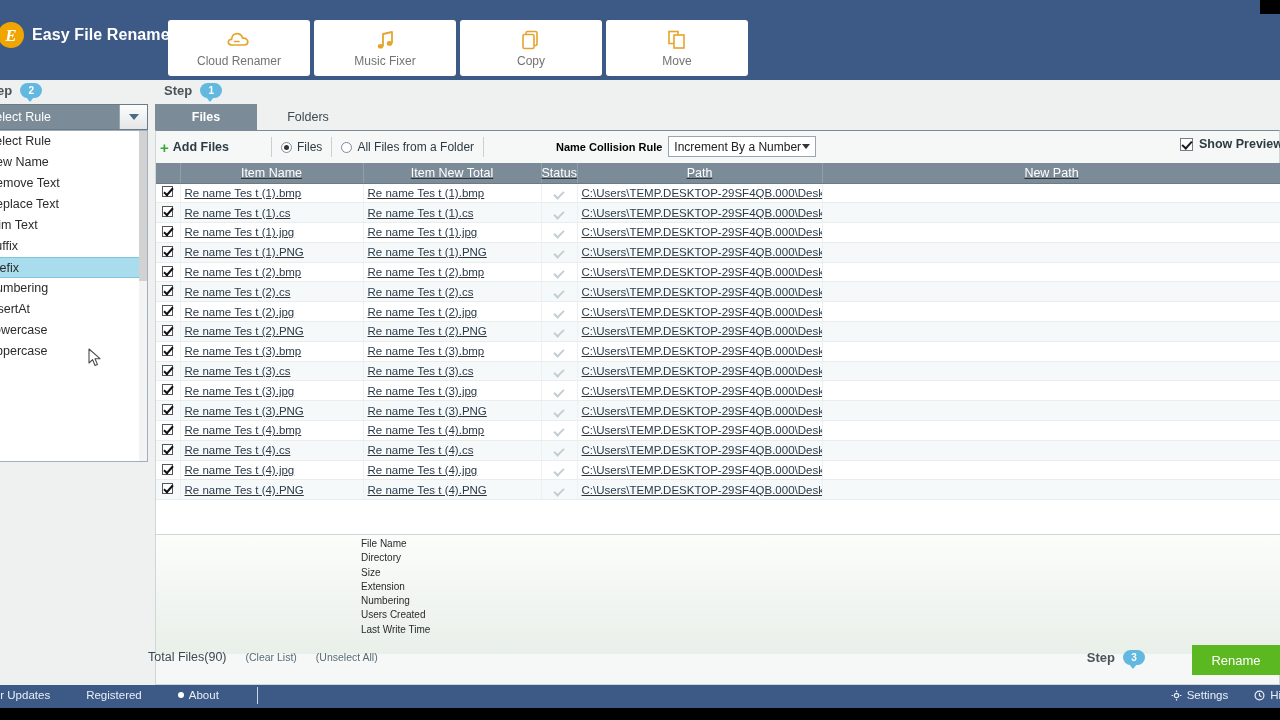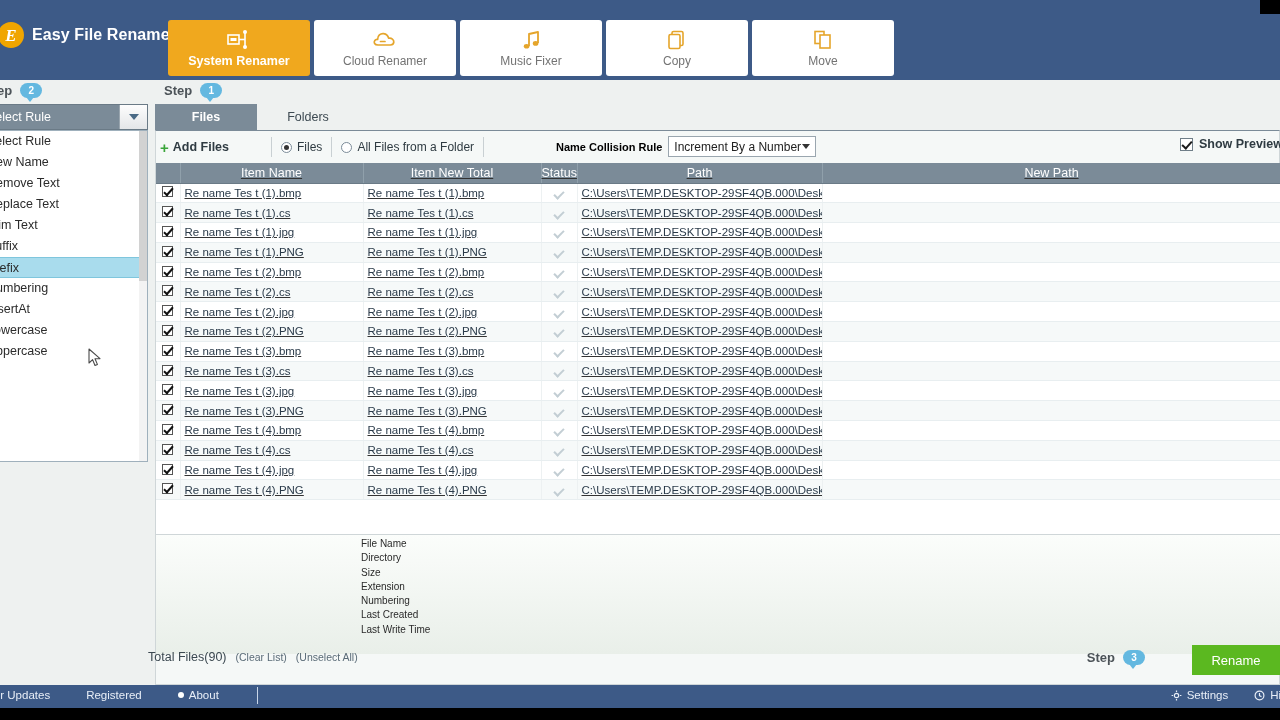--- a/index.html
+++ b/index.html
@@ -342,21 +342,21 @@
   .hscroll .thumb {
     width: 100%; height: 13px; background: #c8c8c8;
   }
 
   
   .footer-row {
     position: absolute; left: 0; top: 560px; width: 1280px; height: 45px;
   }
   .total-files {
     position: absolute; left: 148px; top: 10px;
-    display: flex; align-items: baseline; gap: 9px; text-align: right;
+    display: flex; align-items: baseline; gap: 19px; text-align: right;
   }
   .total-files .tf { font-size: 12.5px; color: #3b4850; }
   .total-files .lnk { font-size: 10.5px; color: #5a6b77; cursor: pointer; }
   .step3-row {
     position: absolute; right: 135px; top: 10px;
     display: flex; align-items: center; gap: 8px;
   }
   .rename-btn {
     position: absolute; right: 0px; top: 5px;
     width: 88px; height: 30px;
@@ -393,33 +393,20 @@
   <div class="header">
     <div class="logo-wrap">
       <div class="logo-mark">
         <span>E</span>
       </div>
       <div class="app-title">Easy File Renamer</div>
     </div>
 
     <div class="tabs">
 
-      <div class="tab active">
-        <div class="tab-icon">
-          <svg width="24" height="22" viewBox="0 0 24 22">
-            <rect x="1" y="6" width="11" height="9" fill="none" stroke="#ffffff" stroke-width="1.6"></rect>
-            <rect x="3.5" y="9" width="6" height="3" fill="#ffffff"></rect>
-            <line x1="12" y1="10.5" x2="18" y2="10.5" stroke="#ffffff" stroke-width="1.6"></line>
-            <line x1="18" y1="2" x2="18" y2="19" stroke="#ffffff" stroke-width="1.6"></line>
-            <circle cx="18" cy="3" r="2" fill="#ffffff"></circle>
-            <circle cx="18" cy="18" r="2" fill="#ffffff"></circle>
-          </svg>
-        </div>
-        <div class="tab-label">System Renamer</div>
-      </div>
 
       <div class="tab">
         <div class="tab-icon">
           <svg width="26" height="20" viewBox="0 0 26 20">
             <path d="M6 15 C2.5 15 1.5 12.5 2.8 10.6 C3.6 9.4 5 9.2 5.6 9.4 C5.6 5.6 8.4 3.2 11.6 3.6 C14.6 4 16.2 6.2 16.6 8.2 C19.6 7.6 22 9.8 21.8 12.2 C21.6 14 20 15 18.4 15 Z" fill="none" stroke="#e5a52b" stroke-width="1.7" stroke-linejoin="round"></path>
             <path d="M8.5 11.5 L13 11.5" stroke="#e5a52b" stroke-width="1.7" stroke-linecap="round"></path>
           </svg>
         </div>
         <div class="tab-label">Cloud Renamer</div>
       </div>
@@ -695,21 +682,21 @@
           </table>
         </div>
 
         <div class="field-panel">
           <div class="field-list">
             <div>File Name</div>
             <div>Directory</div>
             <div>Size</div>
             <div>Extension</div>
             <div>Numbering</div>
-            <div>Last Created</div>
+            <div>Users Created</div>
             <div>Last Write Time</div>
           </div>
         </div>
 
         <div class="hscroll">
           <div class="arrow-l">❮</div>
           <div class="track">
             <div class="thumb"></div>
           </div>
         </div>

